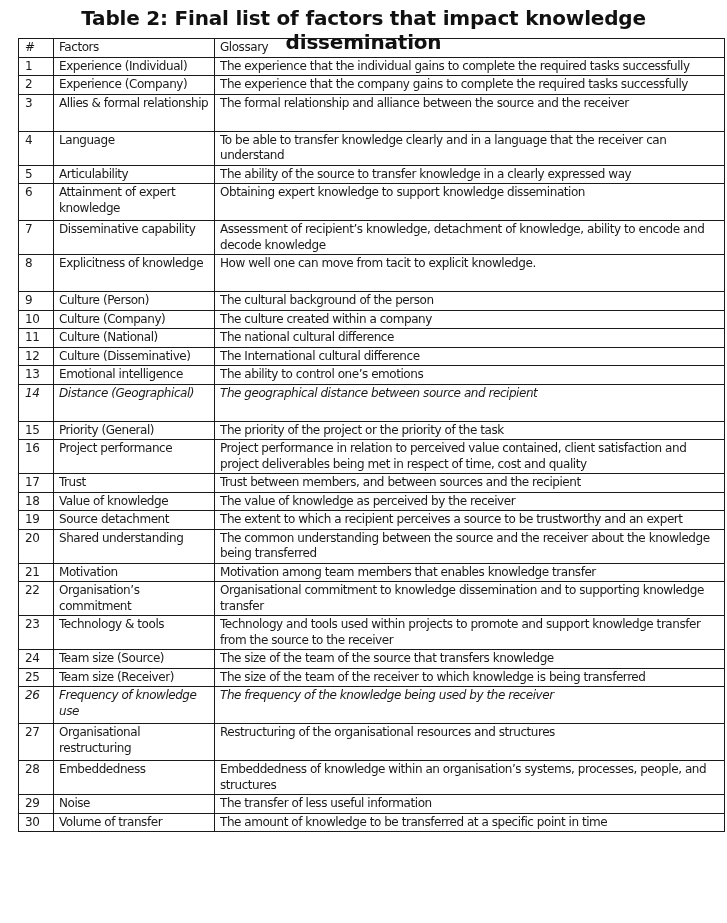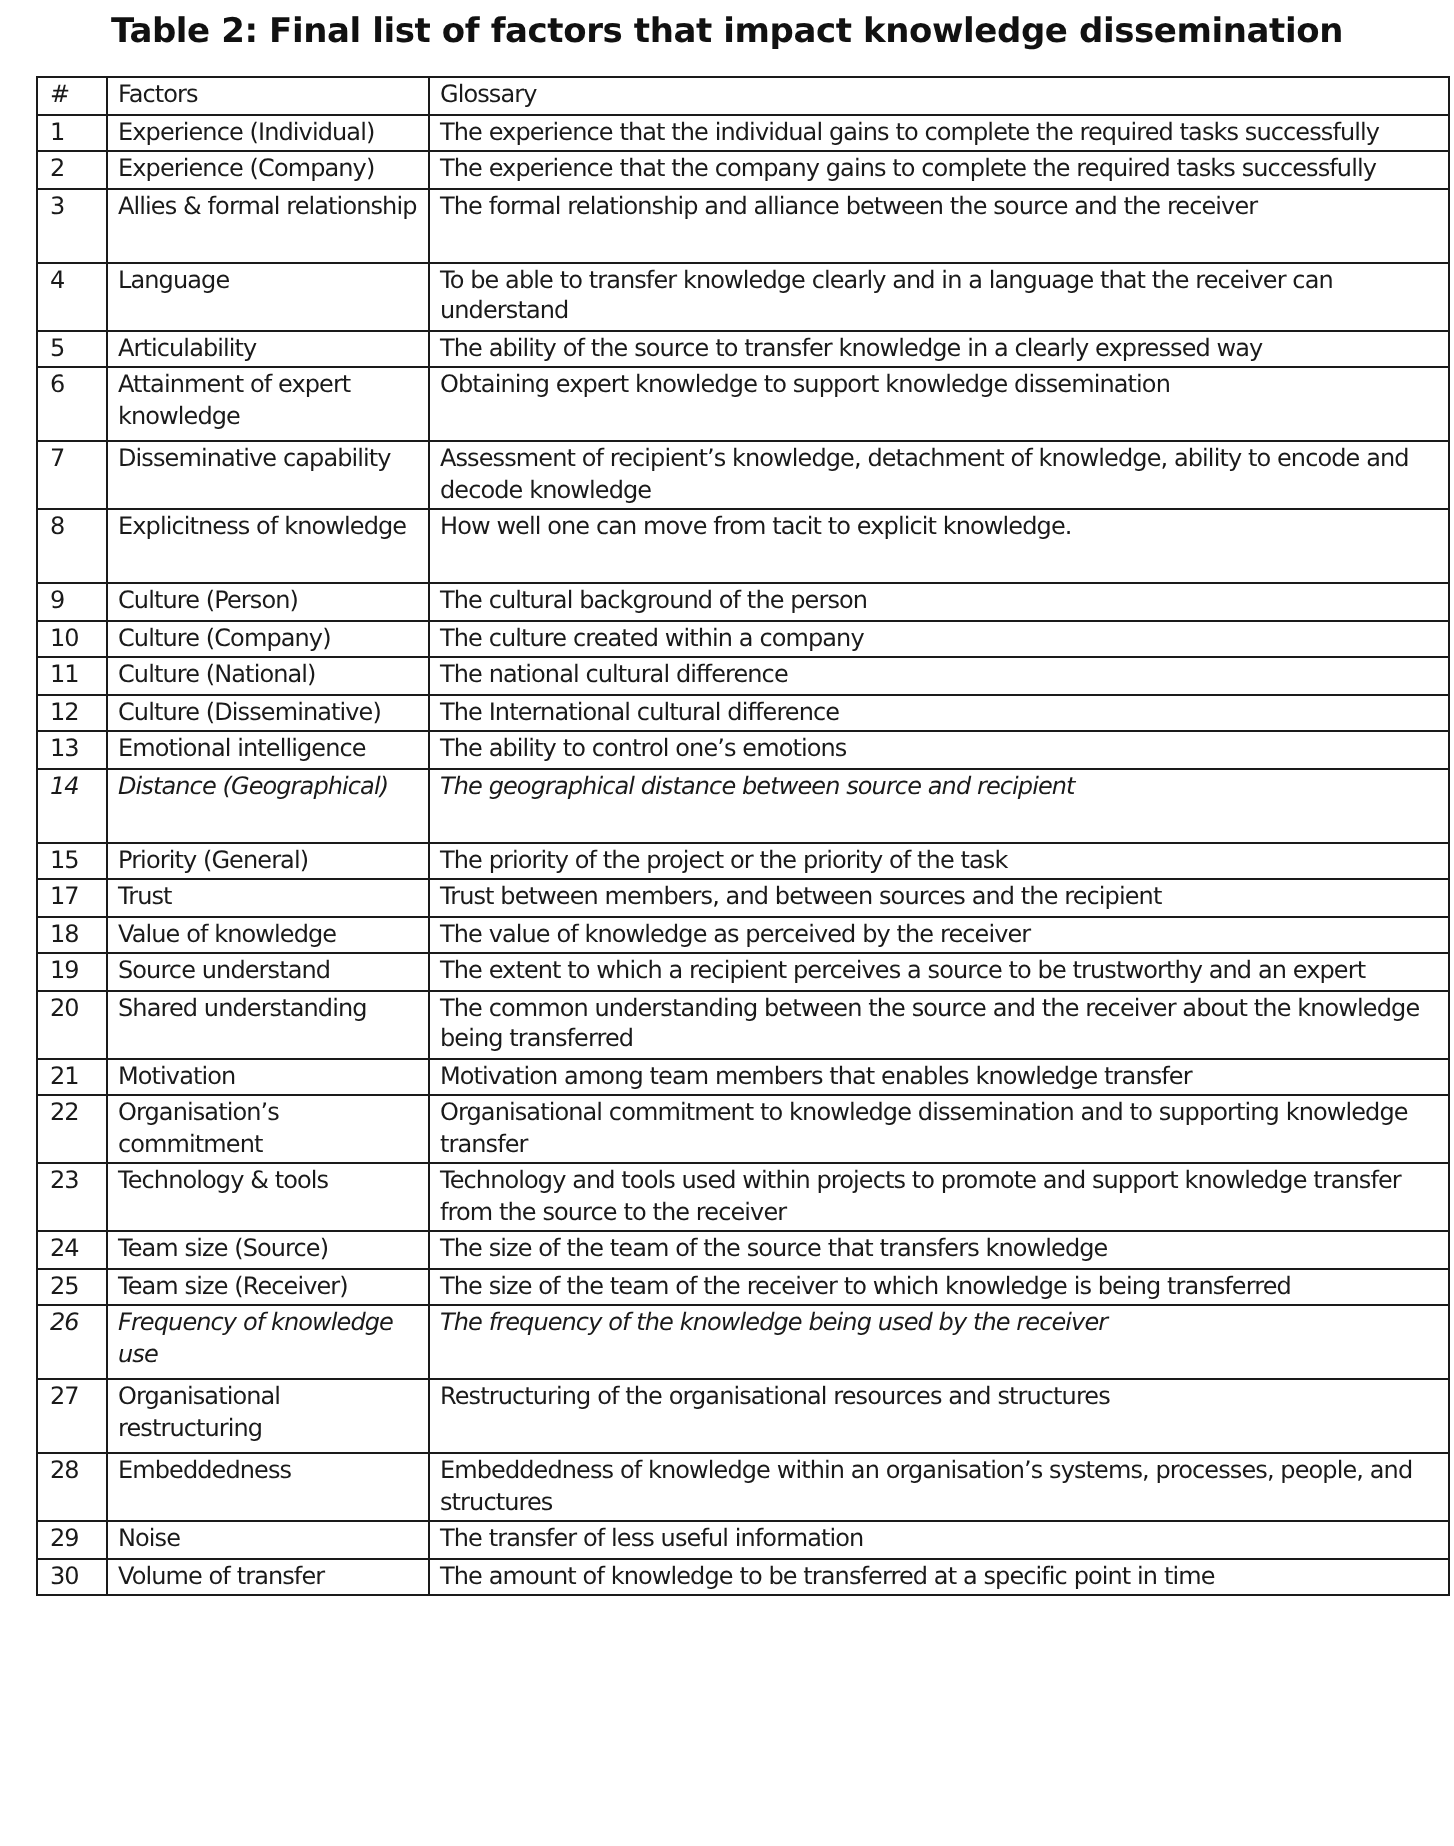--- a/index.html
+++ b/index.html
@@ -1,19 +1,19 @@
 <!DOCTYPE html>
 <html><head>
 <meta charset="utf-8">
 <style>
   html, body { margin: 0; padding: 0; background: #ffffff; }
   body { width: 727px; height: 923px; position: relative; overflow: hidden;
          font-family: "DejaVu Sans", sans-serif; color: #1a1a1a; }
   .title { position: absolute; top: 6px; left: 0; width: 727px; text-align: center;
-           font-family: "DejaVu Sans", sans-serif; font-weight: bold; font-size: 17px;
+           font-family: "DejaVu Sans", sans-serif; font-weight: bold; font-size: 20px;
            letter-spacing: -0.2px; color: #111; }
   table { position: absolute; top: 38px; left: 18px; width: 706px;
           border-collapse: collapse; table-layout: fixed;
           font-family: "DejaVu Sans", sans-serif; font-size: 12px; line-height: 15.5px;
           letter-spacing: -0.45px; }
   td { border: 1.5px solid #1a1a1a; vertical-align: top; padding: 1px 4px 1px 5px;
        word-wrap: break-word; }
   col.c-num { width: 35px; }
   col.c-factor { width: 161px; }
   col.c-gloss { width: 510px; }
@@ -107,32 +107,37 @@
         <td class="num">14</td>
         <td>Distance (Geographical)</td>
         <td>The geographical distance between source and recipient</td>
       </tr>
       <tr>
         <td class="num">15</td>
         <td>Priority (General)</td>
         <td>The priority of the project or the priority of the task</td>
       </tr>
       <tr>
+        <td class="num">16</td>
+        <td>Project performance</td>
+        <td>Project performance in relation to perceived value contained, client satisfaction and project deliverables being met in respect of time, cost and quality</td>
+      </tr>
+      <tr>
         <td class="num">17</td>
         <td>Trust</td>
         <td>Trust between members, and between sources and the recipient</td>
       </tr>
       <tr>
         <td class="num">18</td>
         <td>Value of knowledge</td>
         <td>The value of knowledge as perceived by the receiver</td>
       </tr>
       <tr>
         <td class="num">19</td>
-        <td>Source understand</td>
+        <td>Source detachment</td>
         <td>The extent to which a recipient perceives a source to be trustworthy and an expert</td>
       </tr>
       <tr>
         <td class="num">20</td>
         <td>Shared understanding</td>
         <td>The common understanding between the source and the receiver about the knowledge being transferred</td>
       </tr>
       <tr>
         <td class="num">21</td>
         <td>Motivation</td>

